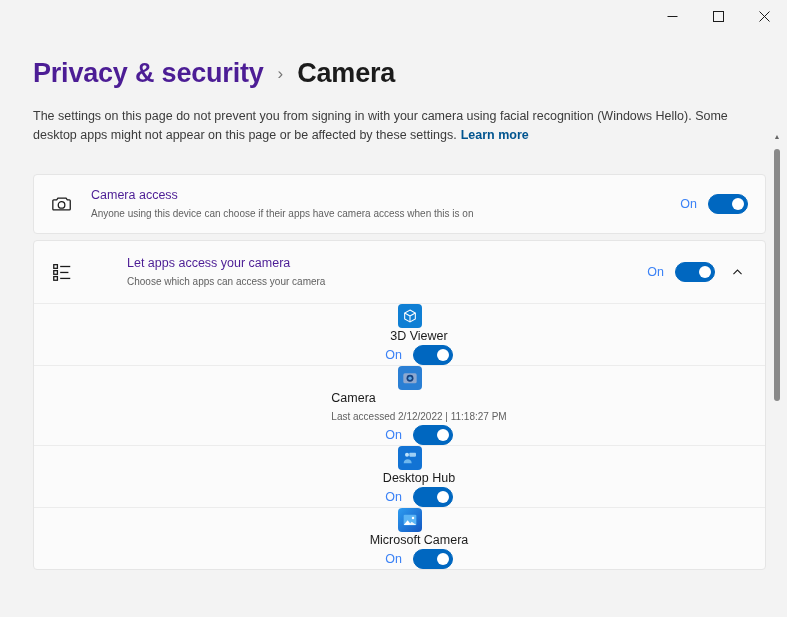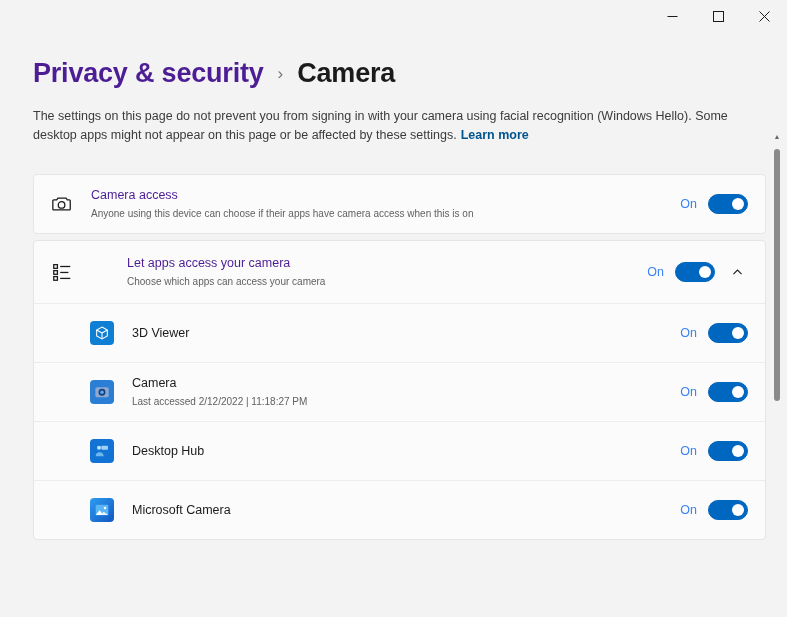--- a/index.html
+++ b/index.html
@@ -103,20 +103,21 @@
     align-items: center;
     min-height: 58px;
     padding: 0 17px;
     box-sizing: border-box;
   }
   .row.header-row { min-height: 62px; gap: 36px; }
   .row.app-row {
     min-height: 59px;
     padding-left: 56px;
     border-top: 1px solid #ececec;
+    flex-direction: column;
   }
 
   .row-icon {
     width: 34px;
     display: flex;
     align-items: center;
     justify-content: flex-start;
     flex: 0 0 auto;
     margin-right: 6px;
   }

